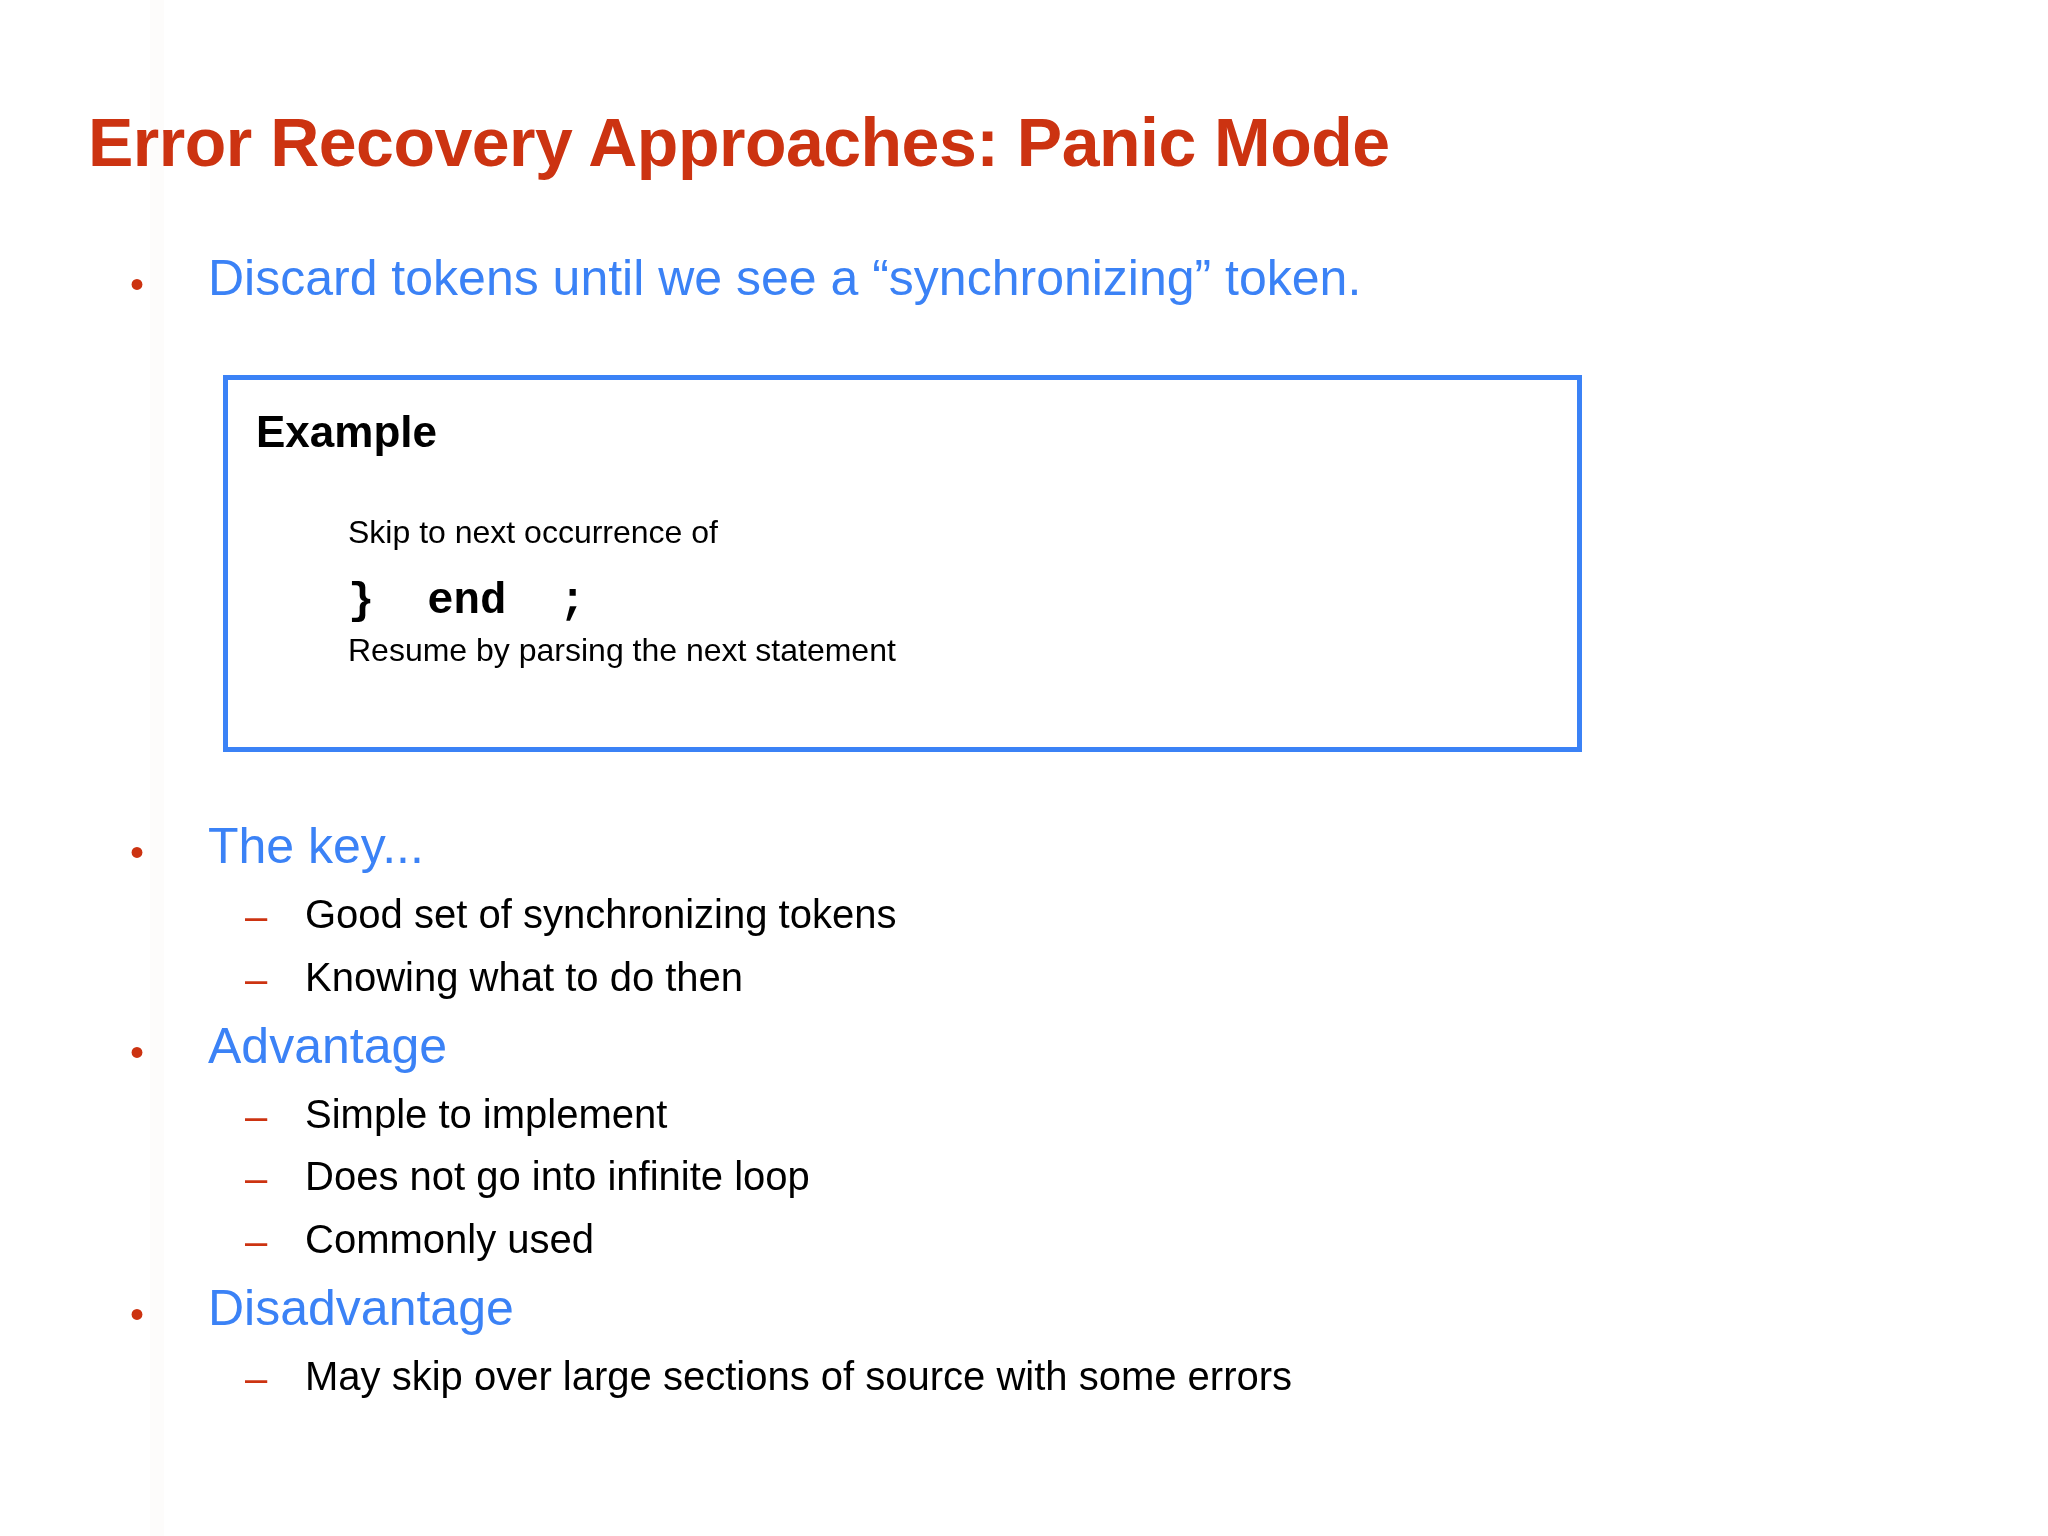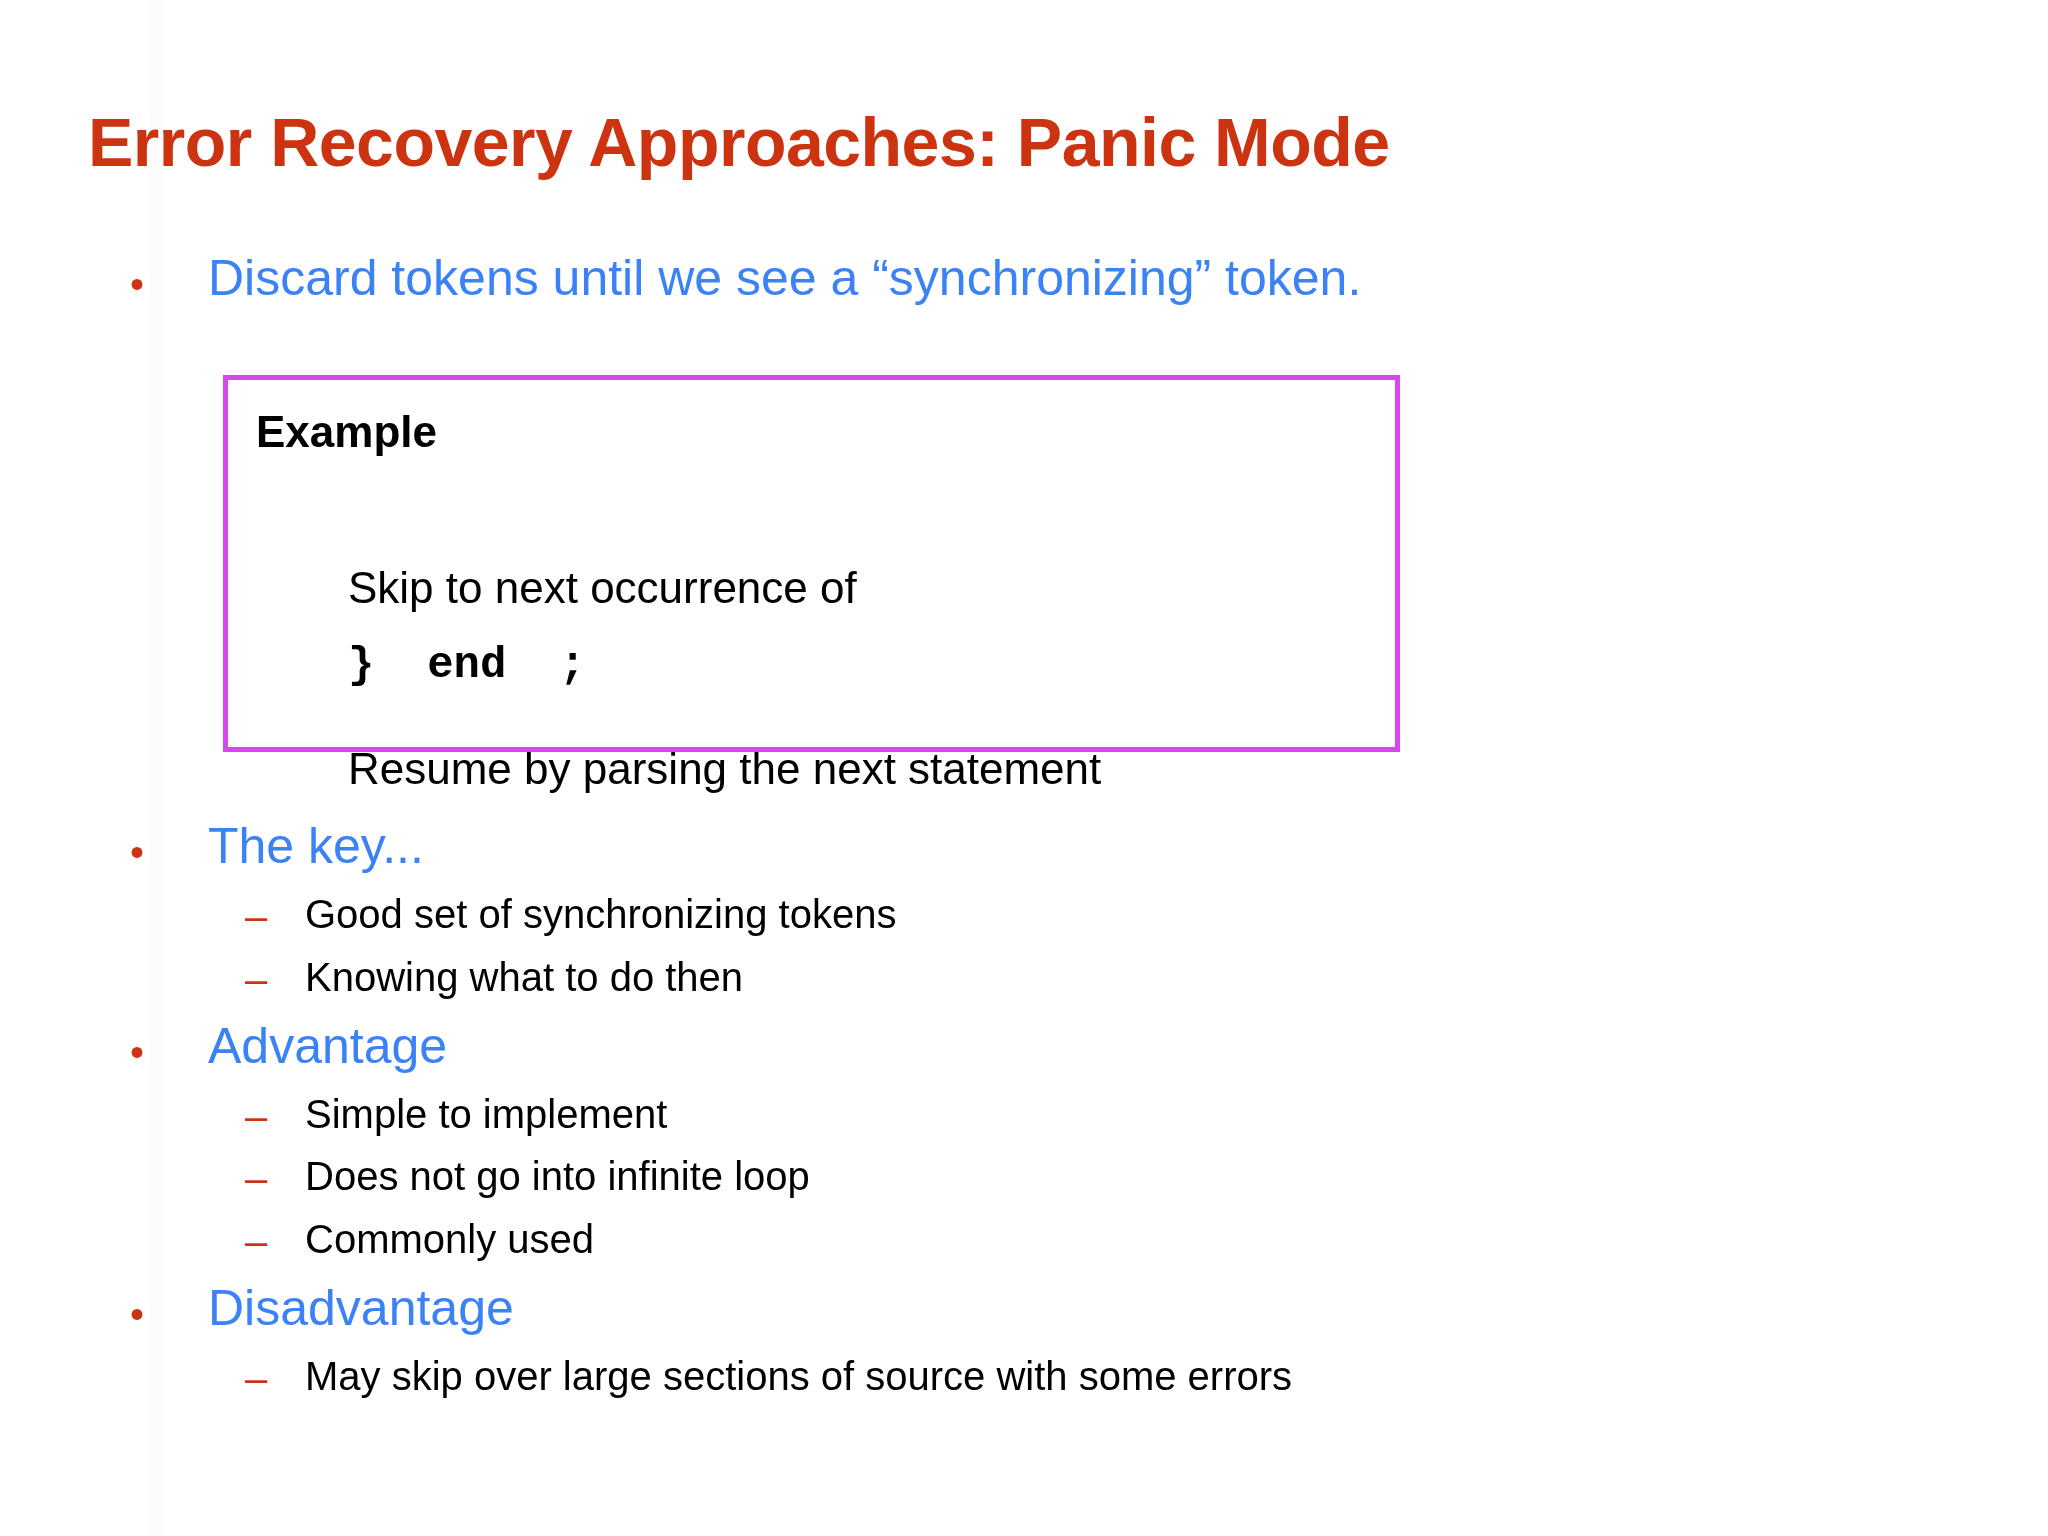--- a/index.html
+++ b/index.html
@@ -92,43 +92,42 @@
     color: #000000;
     white-space: nowrap;
   }
   .row-gap-sm { height: 18px; }
 
   
   .example-box {
     position: absolute;
     left: 223px;
     top: 375px;
-    width: 1177px;
+    width: 1359px;
     height: 377px;
     box-sizing: border-box;
-    border: 5px solid #d946ef;
+    border: 5px solid #3b82f6;
     background: #ffffff;
   }
   .example-inner {
     padding: 28px 0 0 28px;
   }
   .example-title {
     font-size: 44px;
     font-weight: bold;
     line-height: 1.1;
     color: #000000;
   }
   .example-spacer { height: 56px; }
   .example-line {
-    font-size: 44px;
+    font-size: 32px;
     line-height: 1.28;
     color: #000000;
     padding-left: 92px;
     white-space: pre;
-    margin-top: 48px;
   }
   .example-code {
     font-family: "Liberation Mono", "DejaVu Sans Mono", monospace;
     font-size: 44px;
     font-weight: bold;
     line-height: 1.28;
     color: #000000;
     padding-left: 92px;
     white-space: pre;
     margin-top: 20px;

